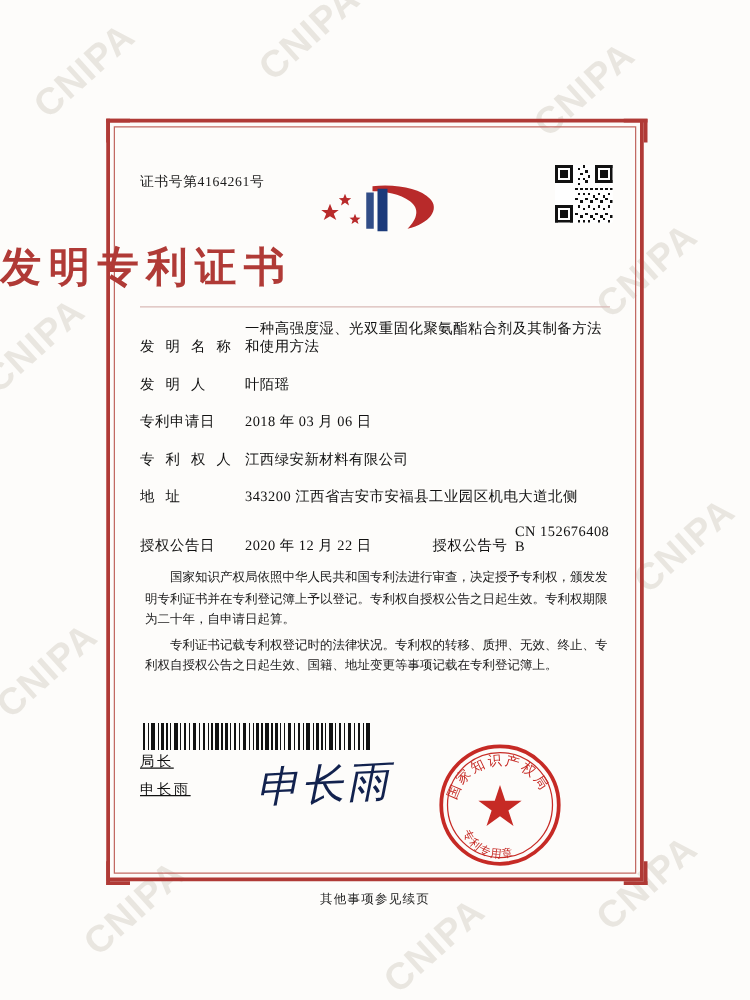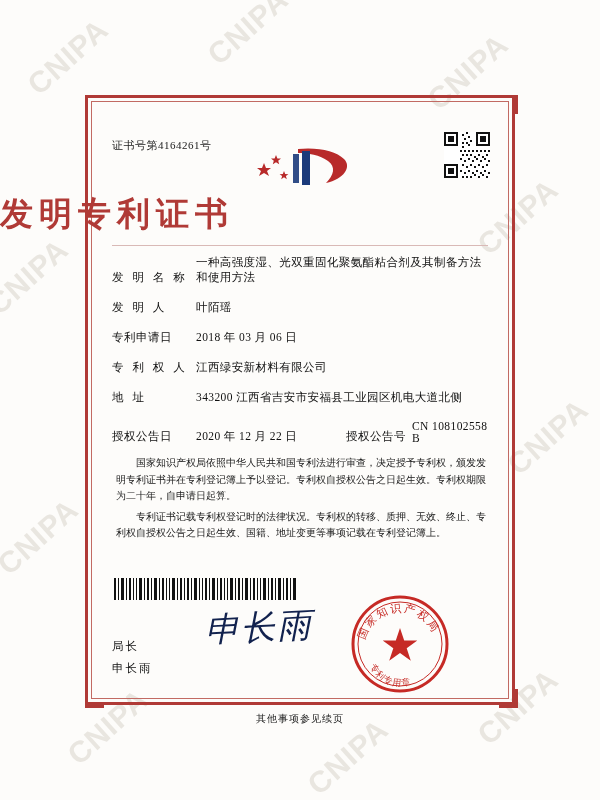--- a/index.html
+++ b/index.html
@@ -171,25 +171,26 @@
     left: 112px;
     top: 578px;
     height: 22px;
     width: 188px;
   }
   .barcode svg { display: block; }
 
   .signature-block {
     position: absolute;
     left: 112px;
-    top: 636px;
+    top: 600px;
     font-size: 11.5px;
     line-height: 1.9;
     color: #111;
     letter-spacing: 2px;
+    text-decoration: underline;
   }
   .sign-script {
     position: absolute;
     left: 205px;
     top: 605px;
     font-size: 34px;
     font-family: "DejaVu Serif", serif;
     font-style: italic;
     color: #12224e;
     letter-spacing: 2px;
@@ -367,21 +368,21 @@
       <div class="field-value">江西绿安新材料有限公司</div>
     </div>
     <div class="field-row">
       <div class="field-label">地 址</div>
       <div class="field-value">343200 江西省吉安市安福县工业园区机电大道北侧</div>
     </div>
     <div class="field-row dual">
       <div class="field-label tight">授权公告日</div>
       <div class="field-value first">2020 年 12 月 22 日</div>
       <div class="field-label second">授权公告号</div>
-      <div class="field-value">CN 108102558 B</div>
+      <div class="field-value">CN 152676408 B</div>
     </div>
   </div>
 
   <div class="paragraphs">
     <p>国家知识产权局依照中华人民共和国专利法进行审查，决定授予专利权，颁发发明专利证书并在专利登记簿上予以登记。专利权自授权公告之日起生效。专利权期限为二十年，自申请日起算。</p>
     <p>专利证书记载专利权登记时的法律状况。专利权的转移、质押、无效、终止、专利权自授权公告之日起生效、国籍、地址变更等事项记载在专利登记簿上。</p>
   </div>
 
   <div class="barcode">
     <svg width="188" height="22" viewBox="0 0 188 22" shape-rendering="crispEdges">

